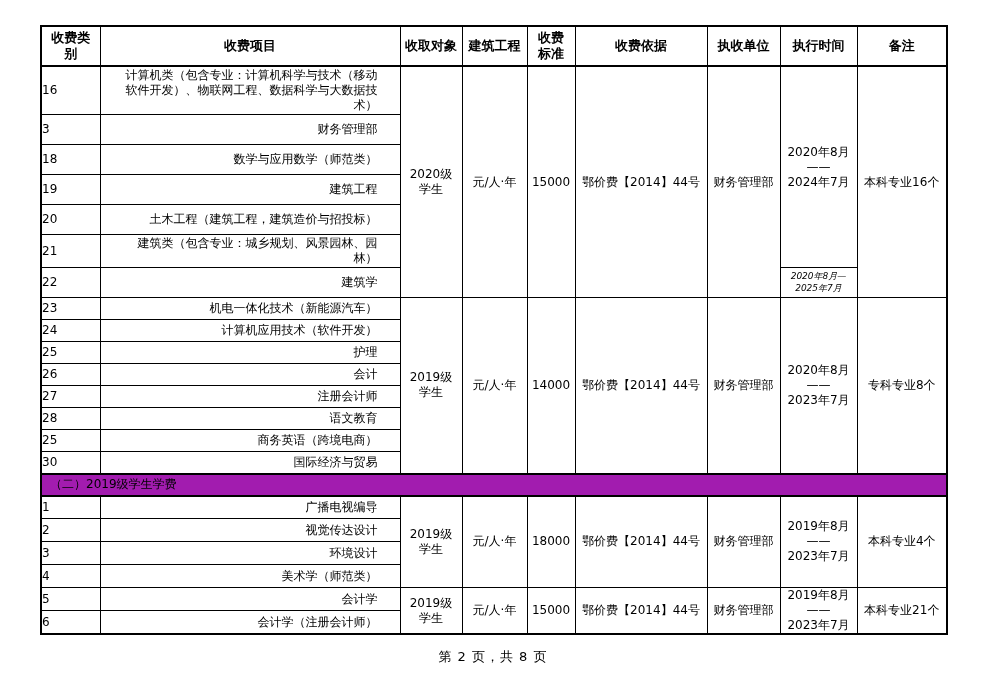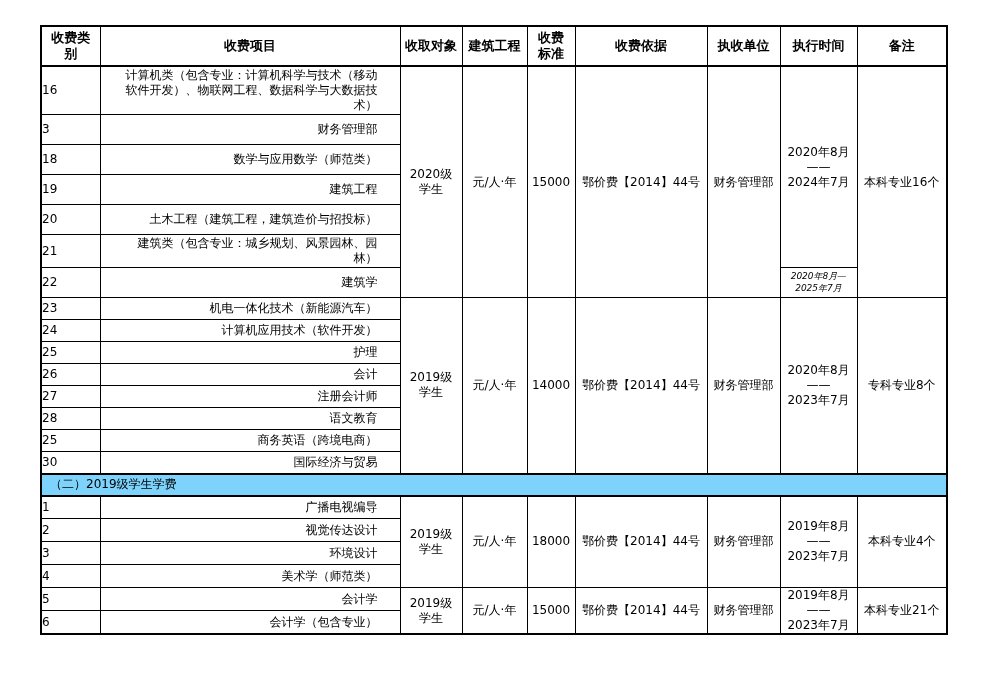--- a/index.html
+++ b/index.html
@@ -19,21 +19,21 @@
   }
   .fee-table th {
     font-weight:bold; font-size:13px; text-align:center;
     white-space:pre-line; border-bottom:2px solid #000; height:40px;
   }
   td.num   { text-align:left;margin-top:36px; }
   td.item  { text-align:right; padding:1px 22px;margin-top:48px; }
   td.mid   { text-align:center; white-space:pre-line; padding:0 4px; }
   td.small { font-size:9px; line-height:1.3;font-style:italic; }
   td.divider {
-    background:#7dd3fc; text-align:left; padding-left:8px;
+    background:#a21caf; text-align:left; padding-left:8px;
     border-top:2px solid #000; border-bottom:2px solid #000;
     font-size:12px;
   }
   tr.h32 { height:32px; }
   tr.h30 { height:30px; }
   tr.h22 { height:22px; }
   tr.h23 { height:23px; }
   .footer {
     position:absolute; left:0; top:648px; width:986px;
     text-align:center; font-size:13px; letter-spacing:1px;
@@ -192,18 +192,19 @@
       <td class="mid" rowspan="2">15000</td>
       <td class="mid" rowspan="2">鄂价费【2014】44号</td>
       <td class="mid" rowspan="2">财务管理部</td>
       <td class="mid" rowspan="2">2019年8月
 ——
 2023年7月</td>
       <td class="mid" rowspan="2">本科专业21个</td>
     </tr>
     <tr class="h23">
       <td class="num">6</td>
-      <td class="item">会计学（包含专业）</td>
+      <td class="item">会计学（注册会计师）</td>
     </tr>
   </tbody>
     </table>
 
+  <div class="footer">第 2 页，共 8 页</div>
 </div>
 
 </body></html>

